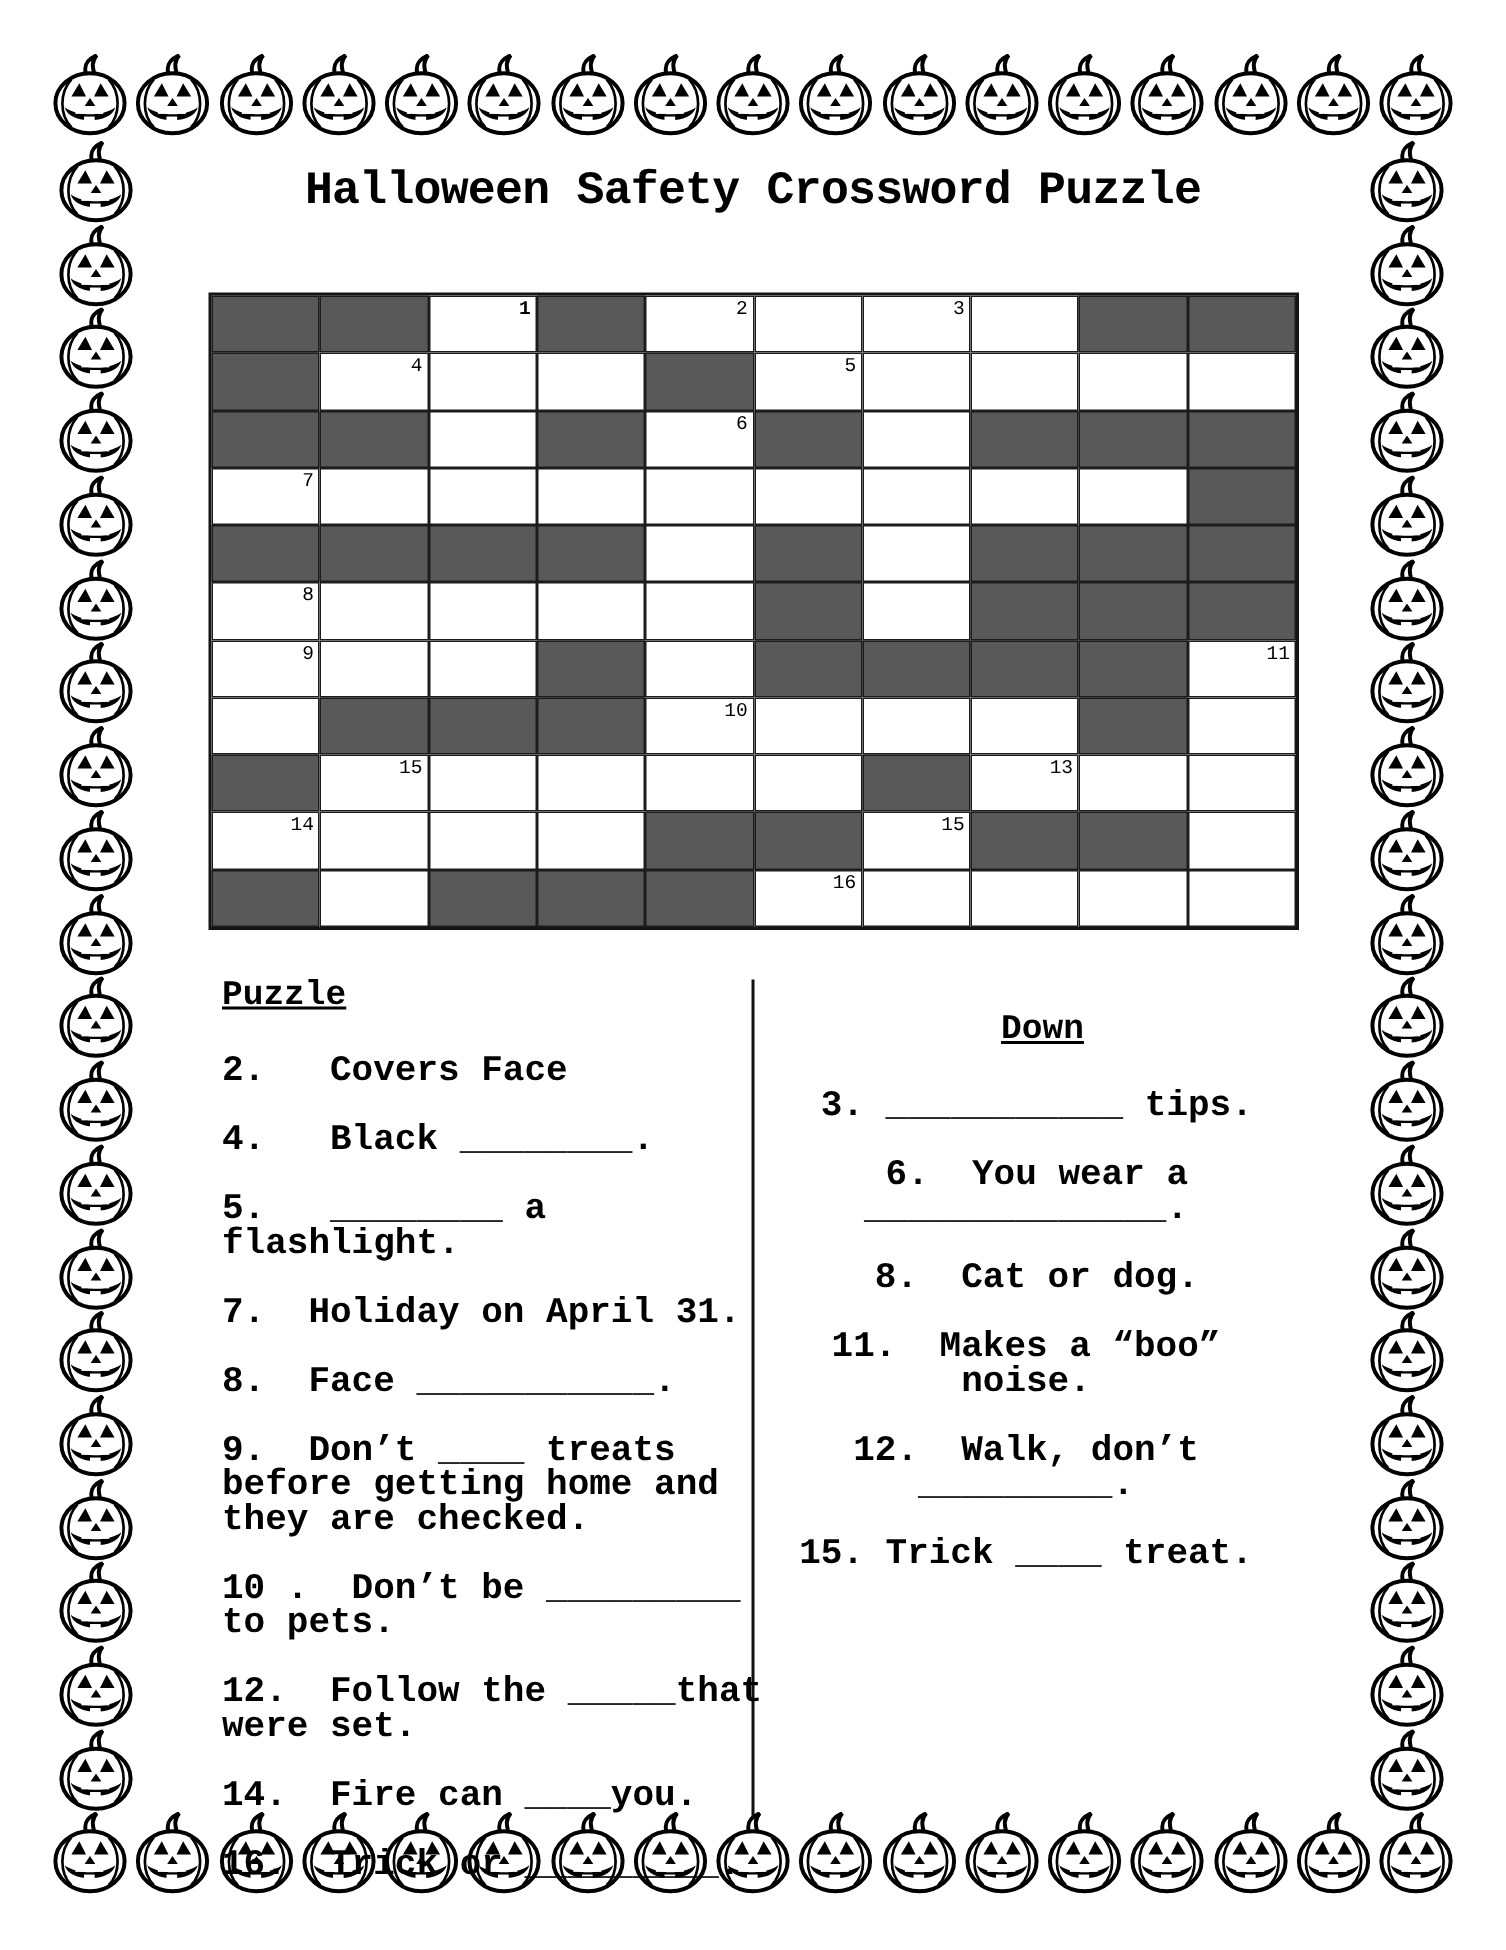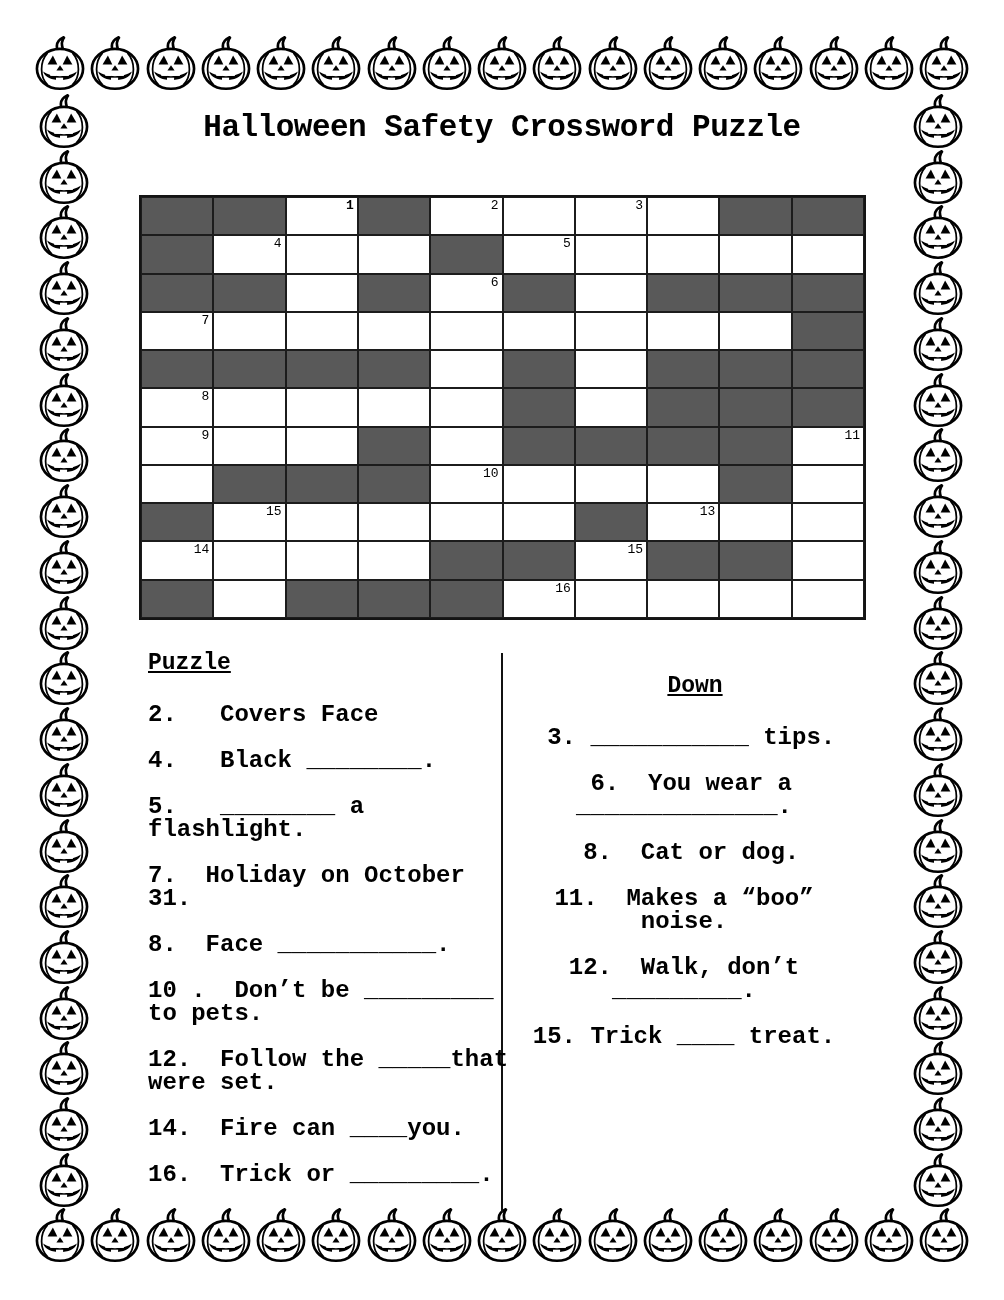--- a/index.html
+++ b/index.html
@@ -479,22 +479,23 @@
     </div>
 
   <div class="divider"></div>
 
   <div class="clues across">
     <div class="clue-heading">Puzzle</div>
     <div id="across-list">
         <div class="clue">2.   Covers Face</div>
         <div class="clue">4.   Black ________.</div>
         <div class="clue">5.   ________ a flashlight.</div>
-        <div class="clue">7.  Holiday on October 31.</div>
+        <div class="clue">7.  Holiday on April 31.</div>
         <div class="clue">8.  Face ___________.</div>
+        <div class="clue">9.  Don’t ____ treats before getting home and they are checked.</div>
         <div class="clue">10 .  Don’t be _________ to pets.</div>
         <div class="clue">12.  Follow the _____that were set.</div>
         <div class="clue">14.  Fire can ____you.</div>
         <div class="clue">16.  Trick or _________.</div>
       </div>
   </div>
 
   <div class="clues down">
     <div class="clue-heading">Down</div>
     <div id="down-list">

